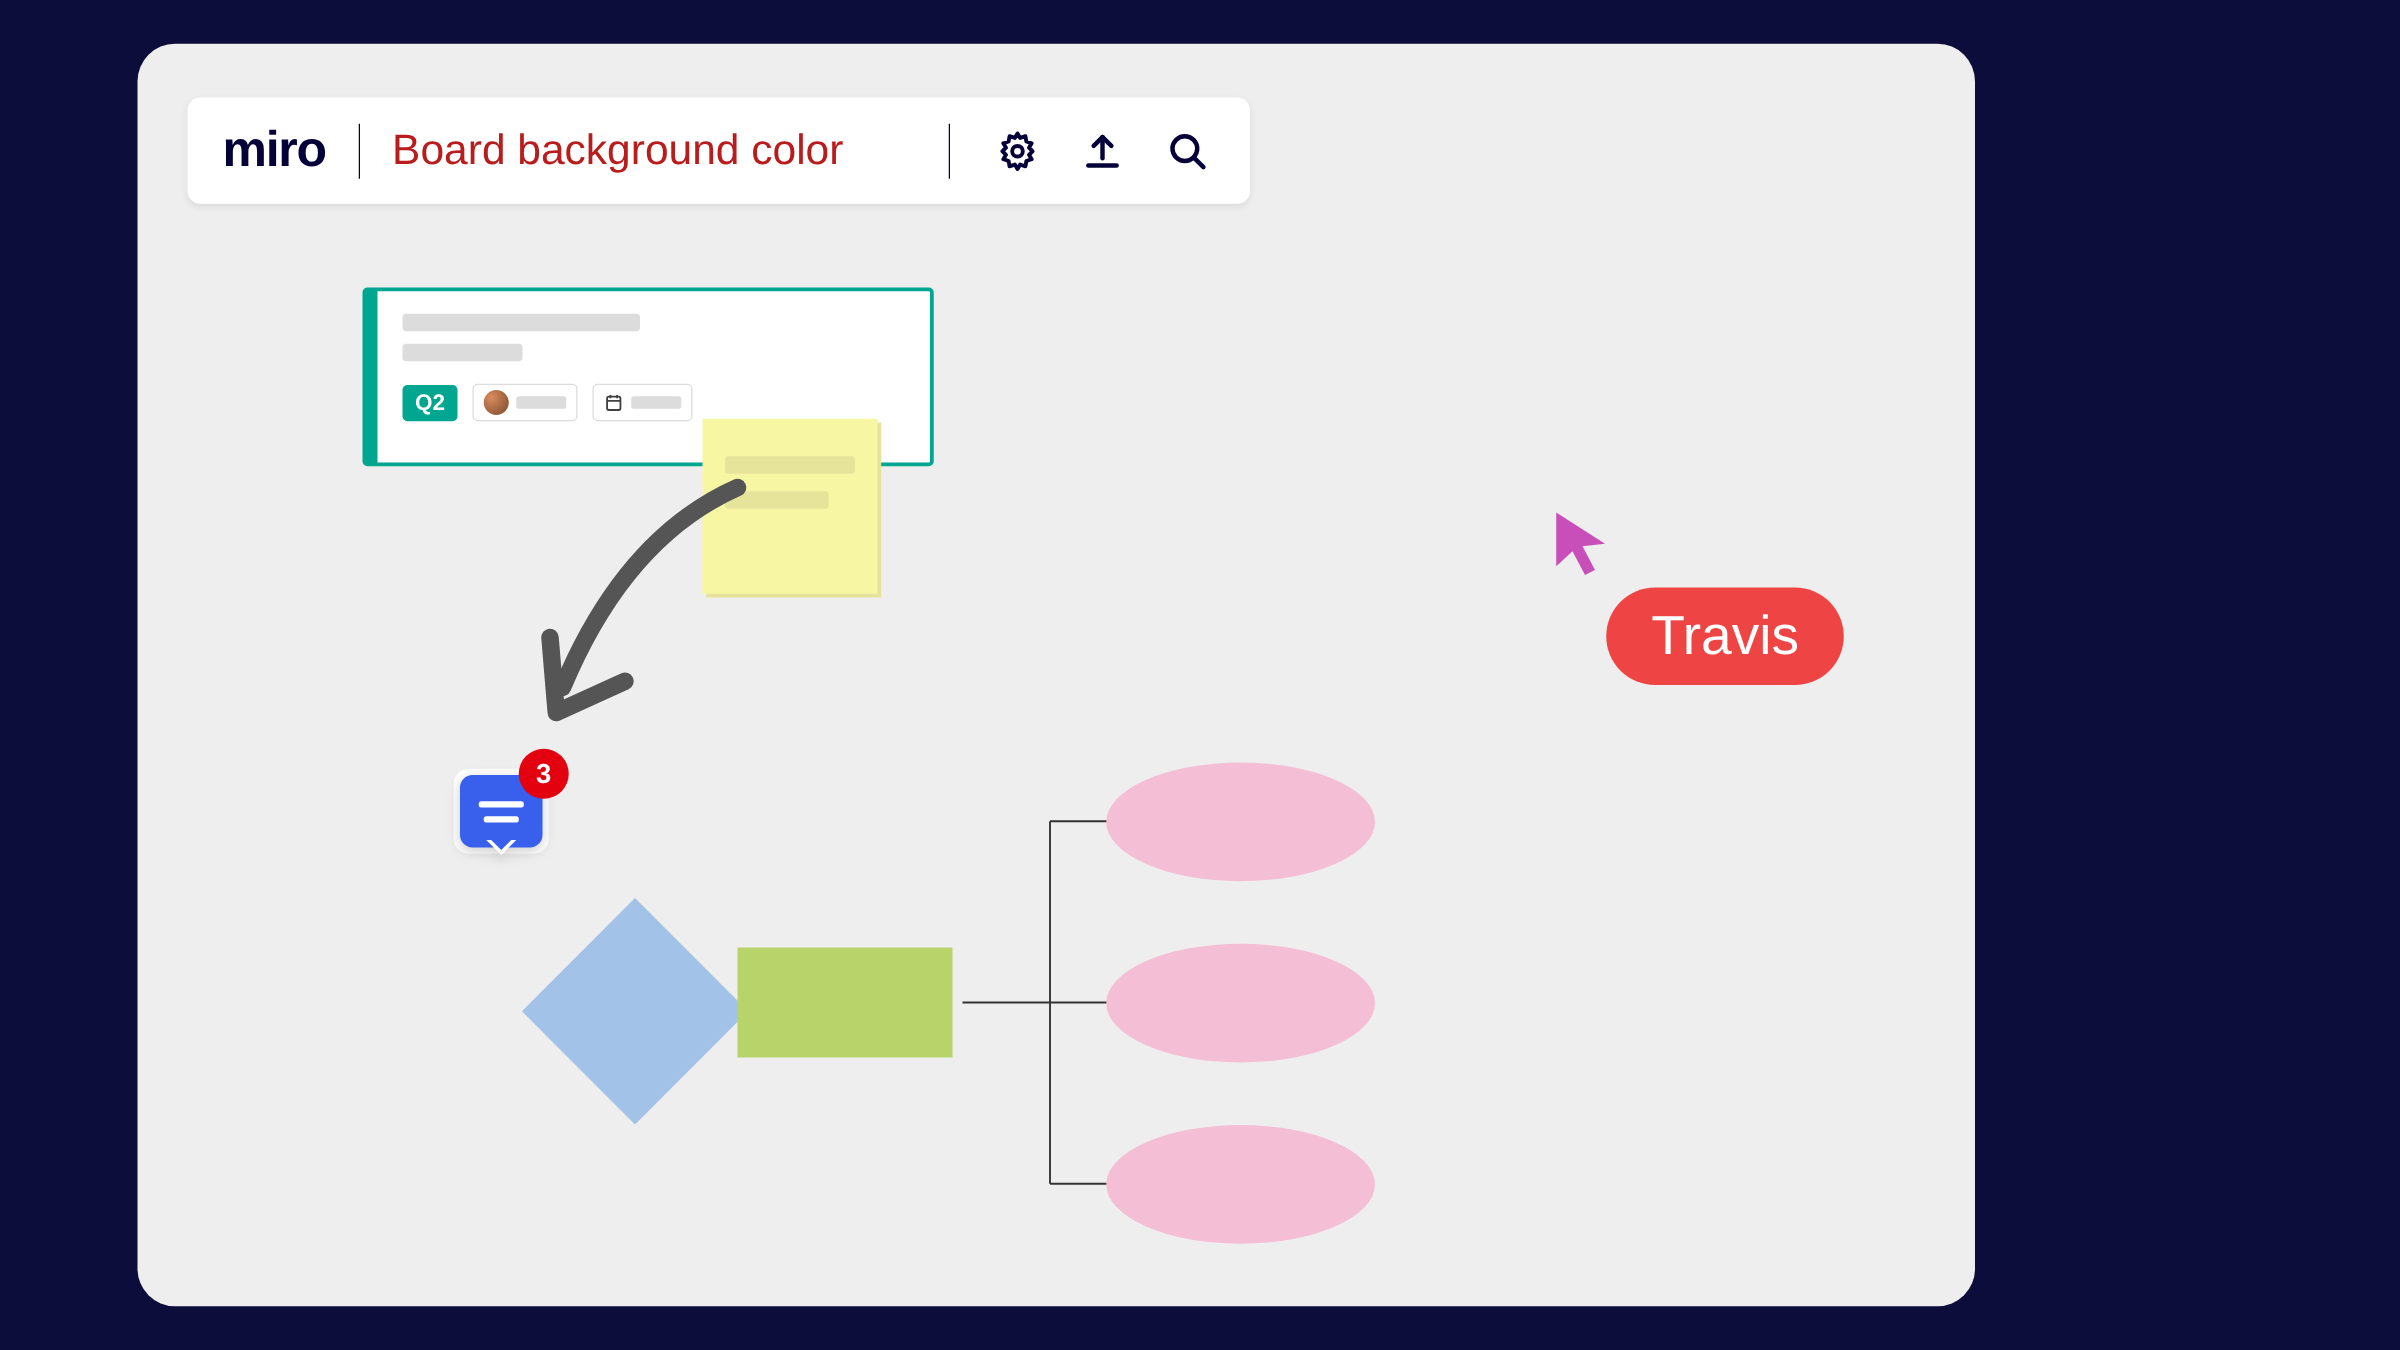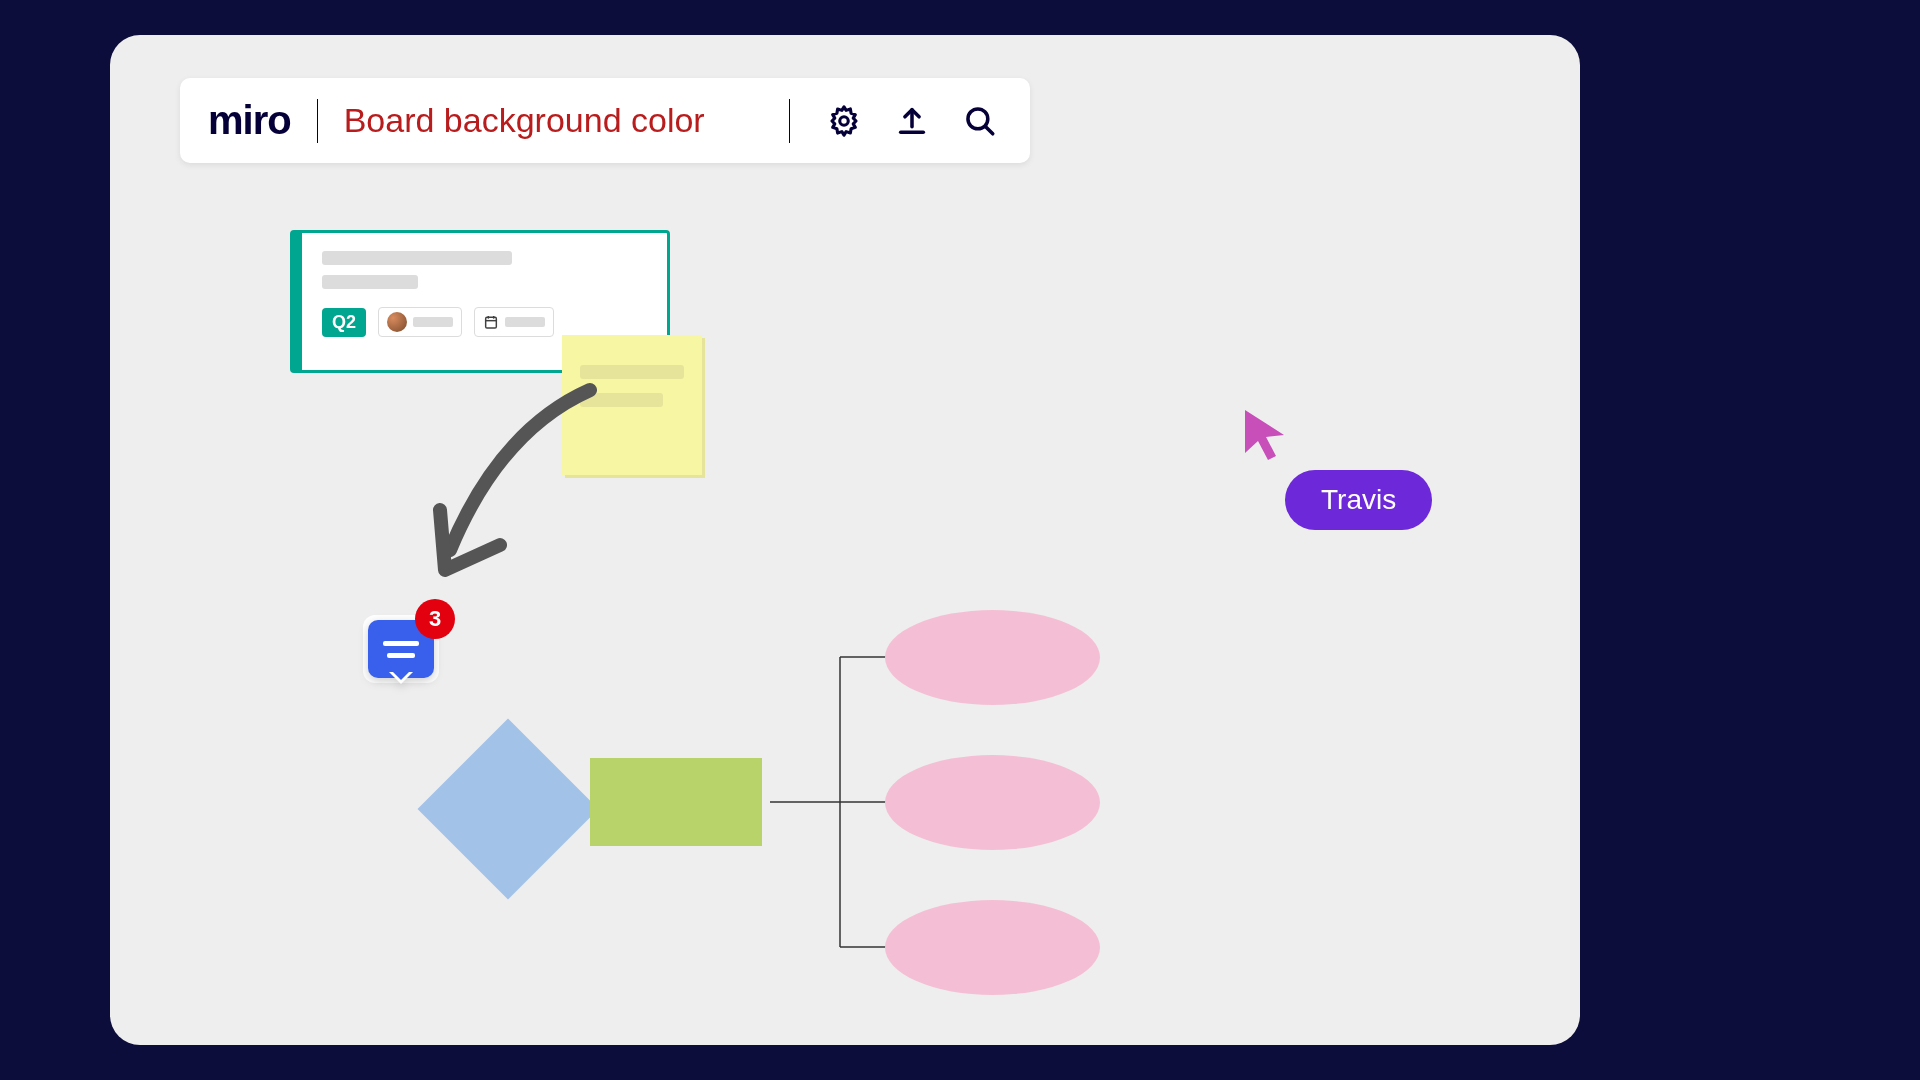--- a/index.html
+++ b/index.html
@@ -23,21 +23,20 @@
     position: absolute;
     left: 40px;
     top: 43px;
     width: 850px;
     height: 85px;
     background: #ffffff;
     border-radius: 10px;
     display: flex;
     align-items: center;
     box-shadow: 0 2px 6px rgba(0,0,0,0.08);
-    margin-left: 30px;
   }
   .logo {
     margin-left: 28px;
     font-size: 40px;
     font-weight: 700;
     color: #050038;
     letter-spacing: -1px;
   }
   .divider {
     width: 1px;
@@ -69,21 +68,21 @@
     display: flex;
     align-items: center;
     justify-content: center;
     cursor: pointer;
   }
   
   .card {
     position: absolute;
     left: 180px;
     top: 195px;
-    width: 380px;
+    width: 457px;
     height: 143px;
     background: #ffffff;
     border: 3px solid #00a68f;
     border-left: 12px solid #00a68f;
     border-radius: 4px;
     padding: 18px 20px;
   }
   .card-line1 {
     width: 190px;
     height: 14px;
@@ -269,23 +268,23 @@
   
   .remote-cursor {
     position: absolute;
     left: 1130px;
     top: 370px;
   }
   .cursor-label {
     position: absolute;
     left: 1175px;
     top: 435px;
-    background: #6d28d9;
+    background: #ef4444;
     color: #ffffff;
-    font-size: 28px;
+    font-size: 44px;
     font-weight: 500;
     padding: 14px 36px;
     border-radius: 40px;
   }
 </style>
 </head>
 <body>
 
 <div class="canvas-frame">
 

